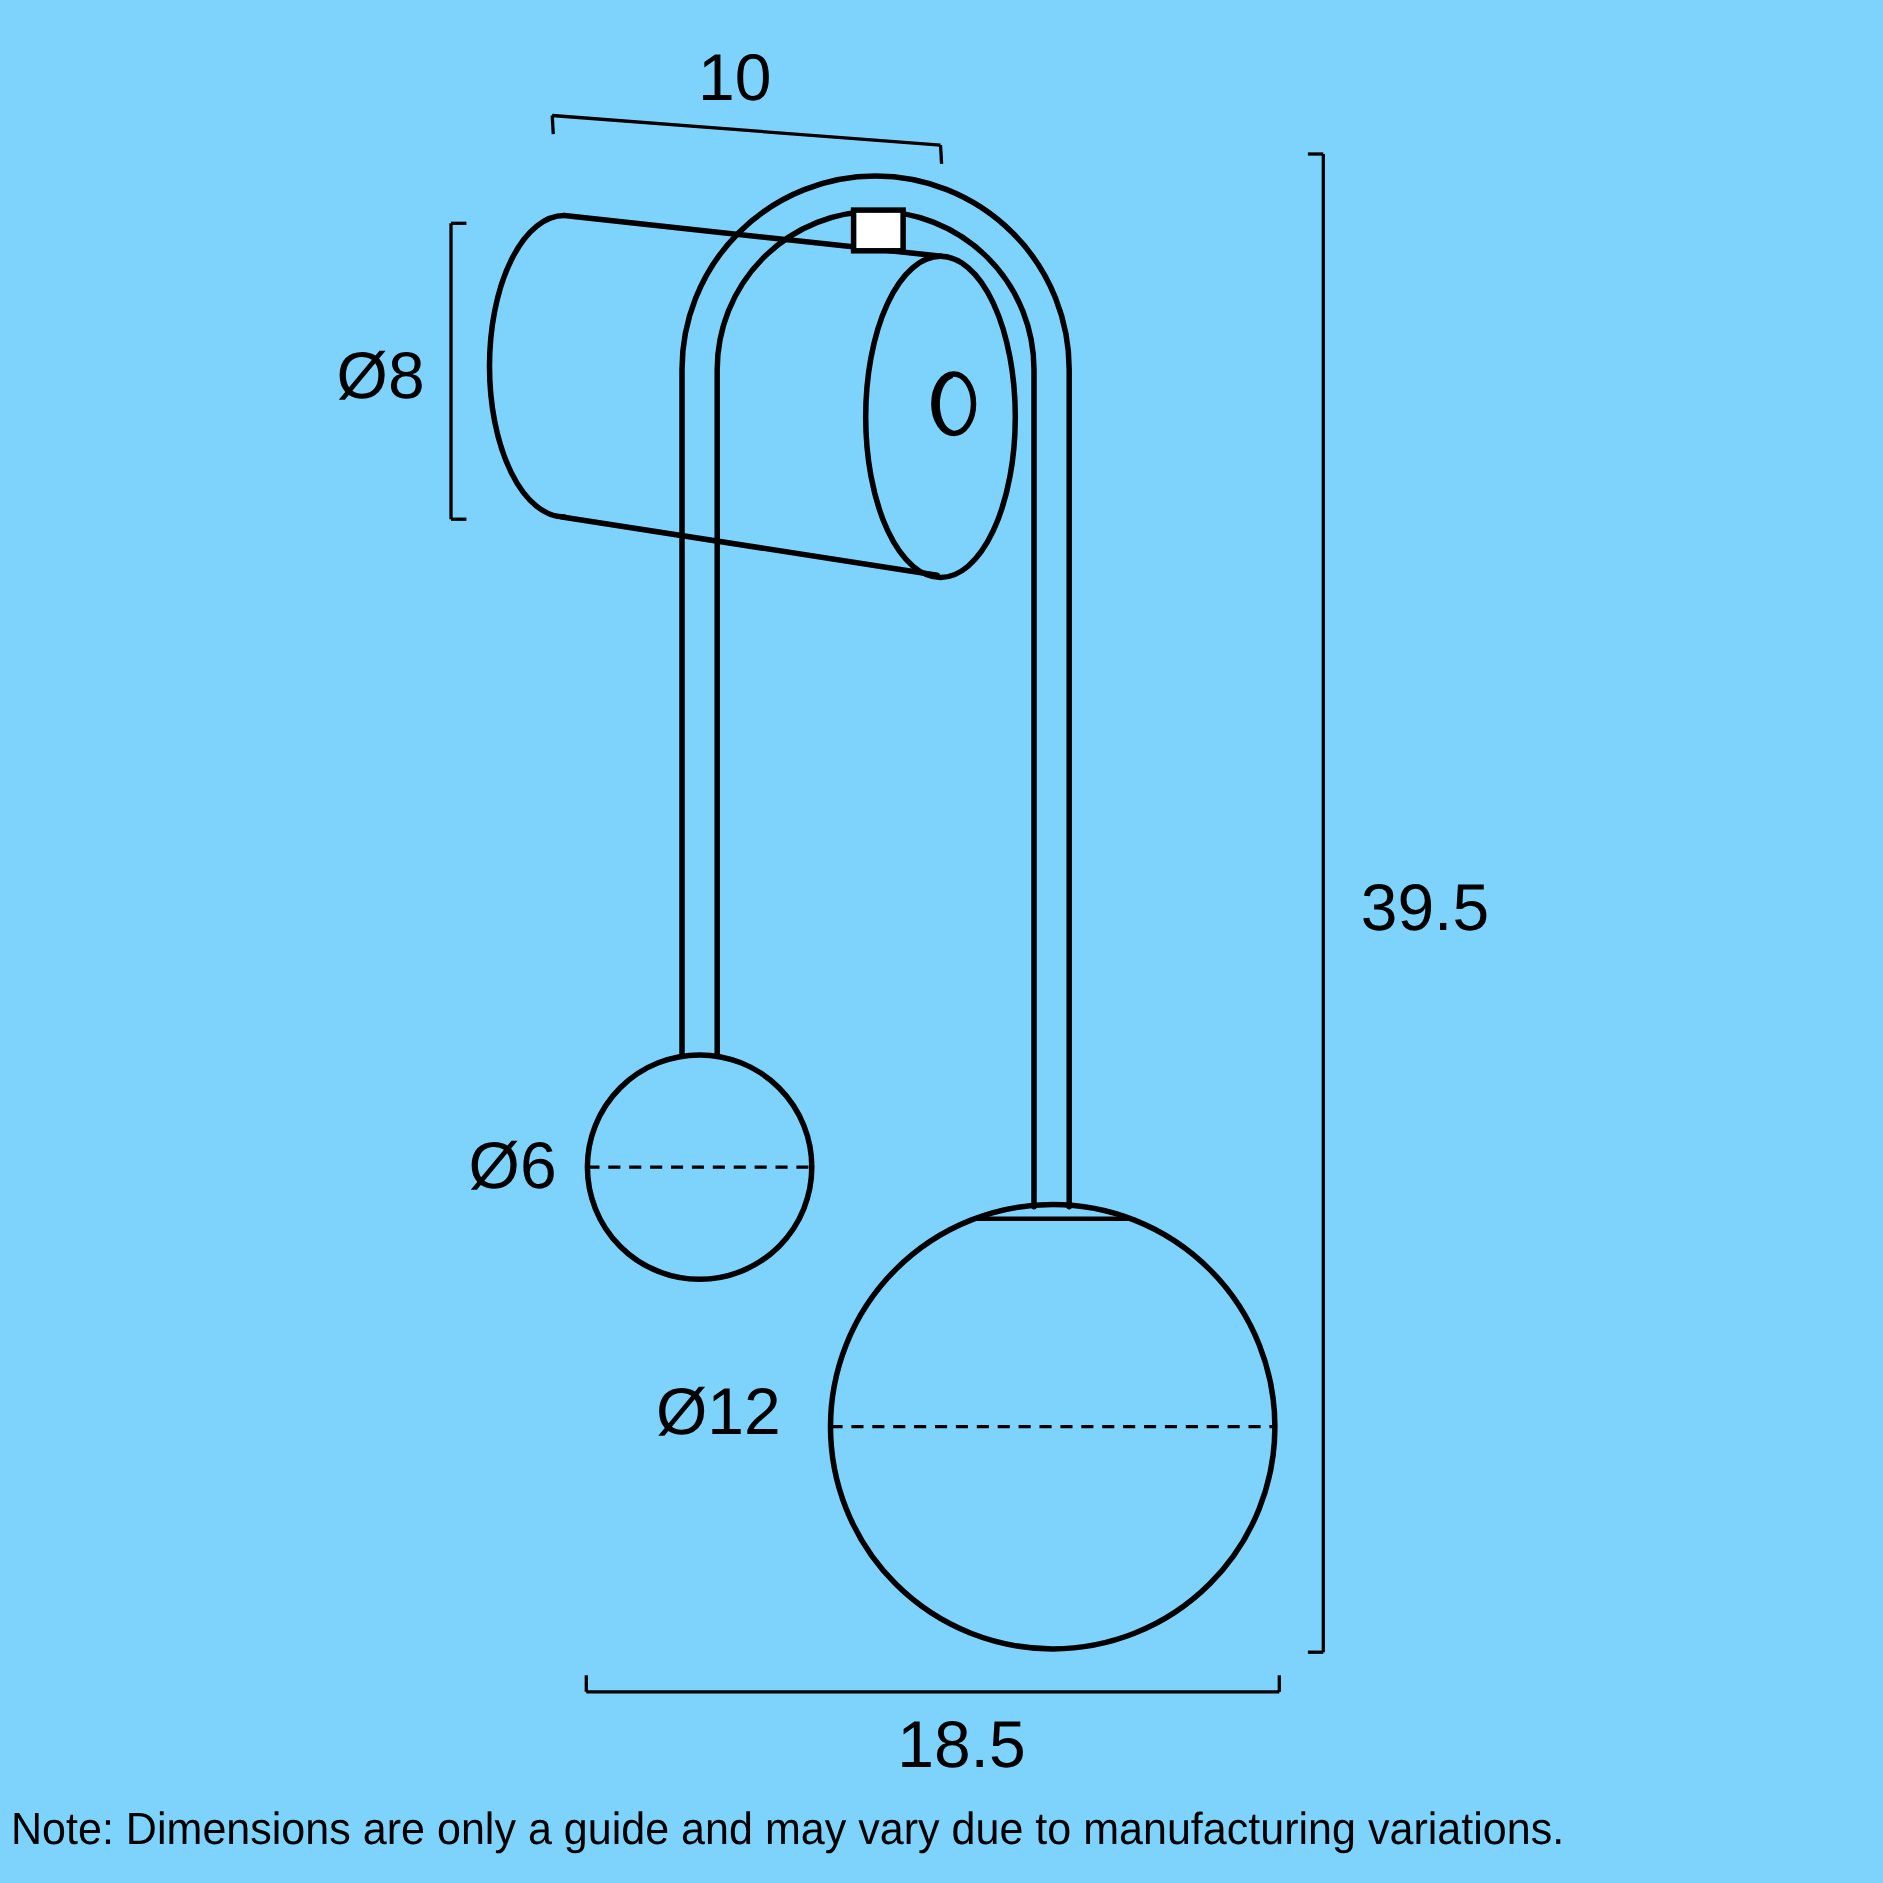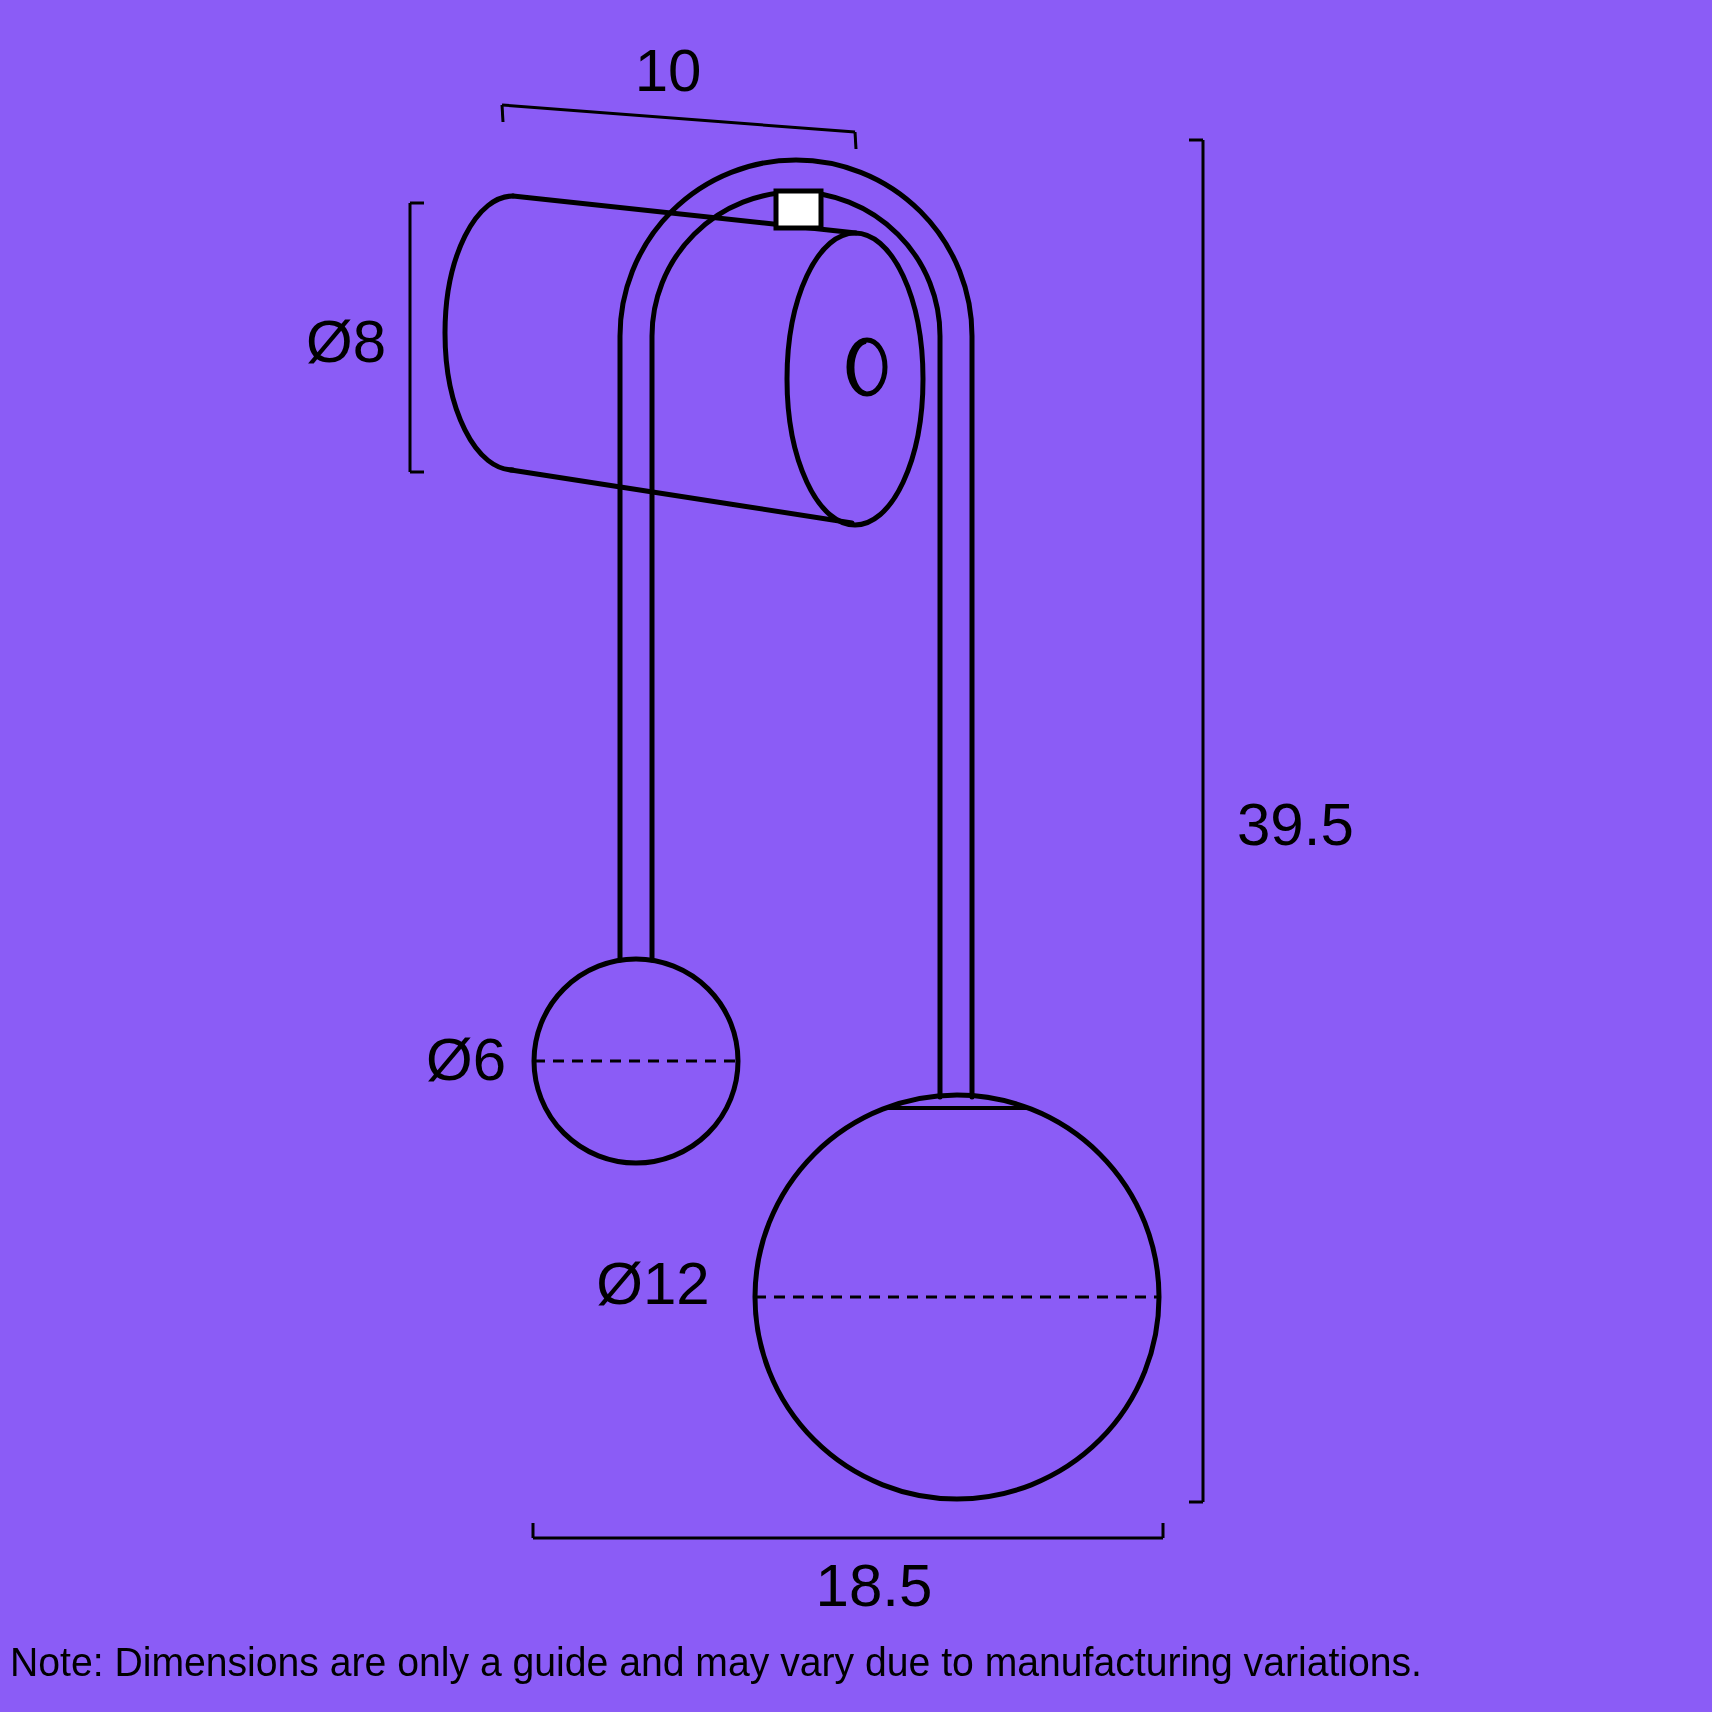--- a/index.html
+++ b/index.html
@@ -4,21 +4,21 @@
 <style>
   html, body {
     margin: 0;
     padding: 0;
     background: #ffffff;
   }
   .page {
     position: relative;
     width: 1712px;
     height: 1712px;
-    background: #8b5cf6;
+    background: #7dd3fc;
     font-family: "Liberation Sans", sans-serif;
     overflow: hidden;
     text-align: right;
   }
   svg text {
     font-family: "Liberation Sans", sans-serif;
     fill: #000000;
   }
   .dim-label {
     font-size: 60px;

